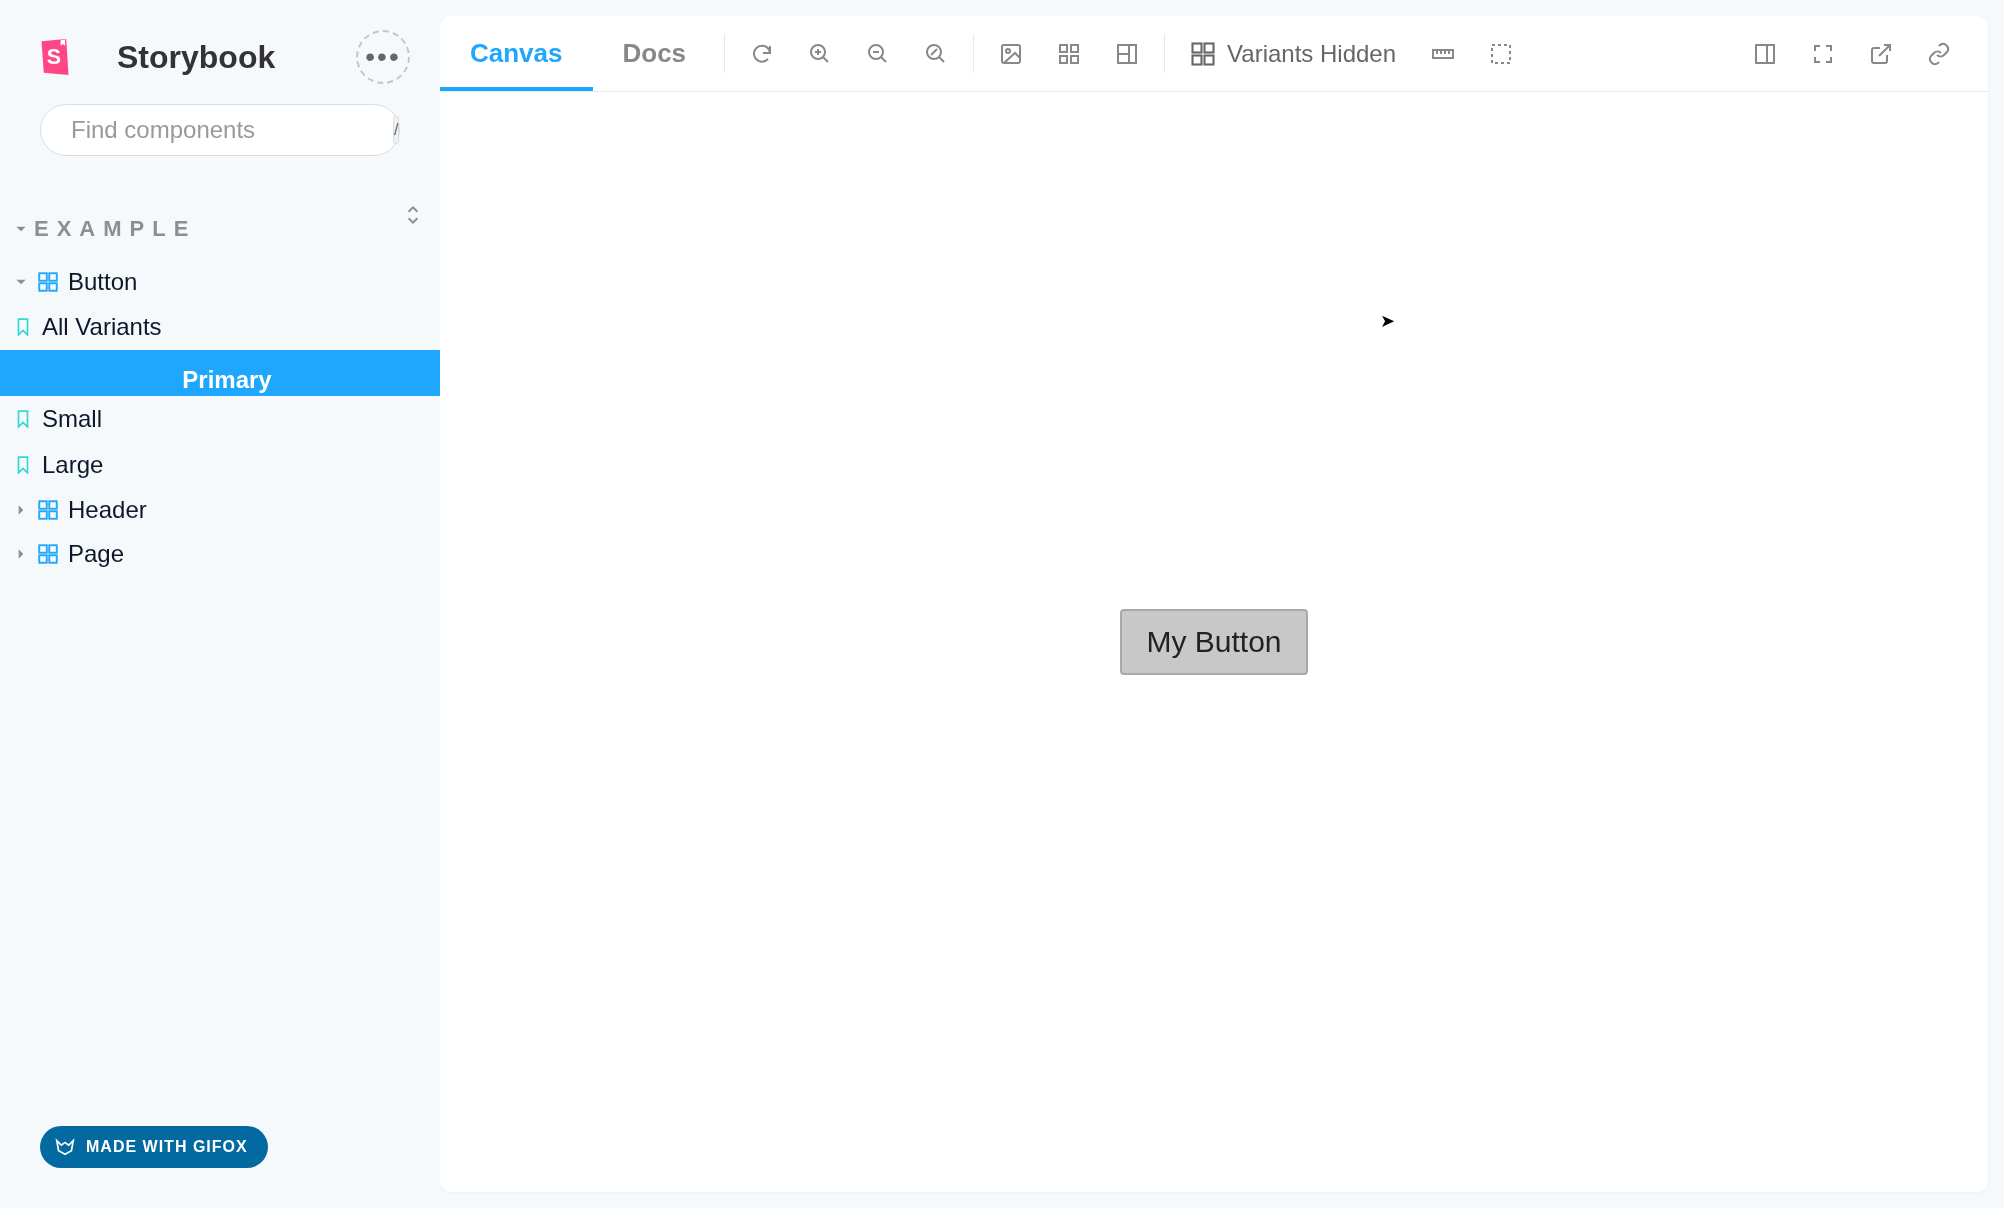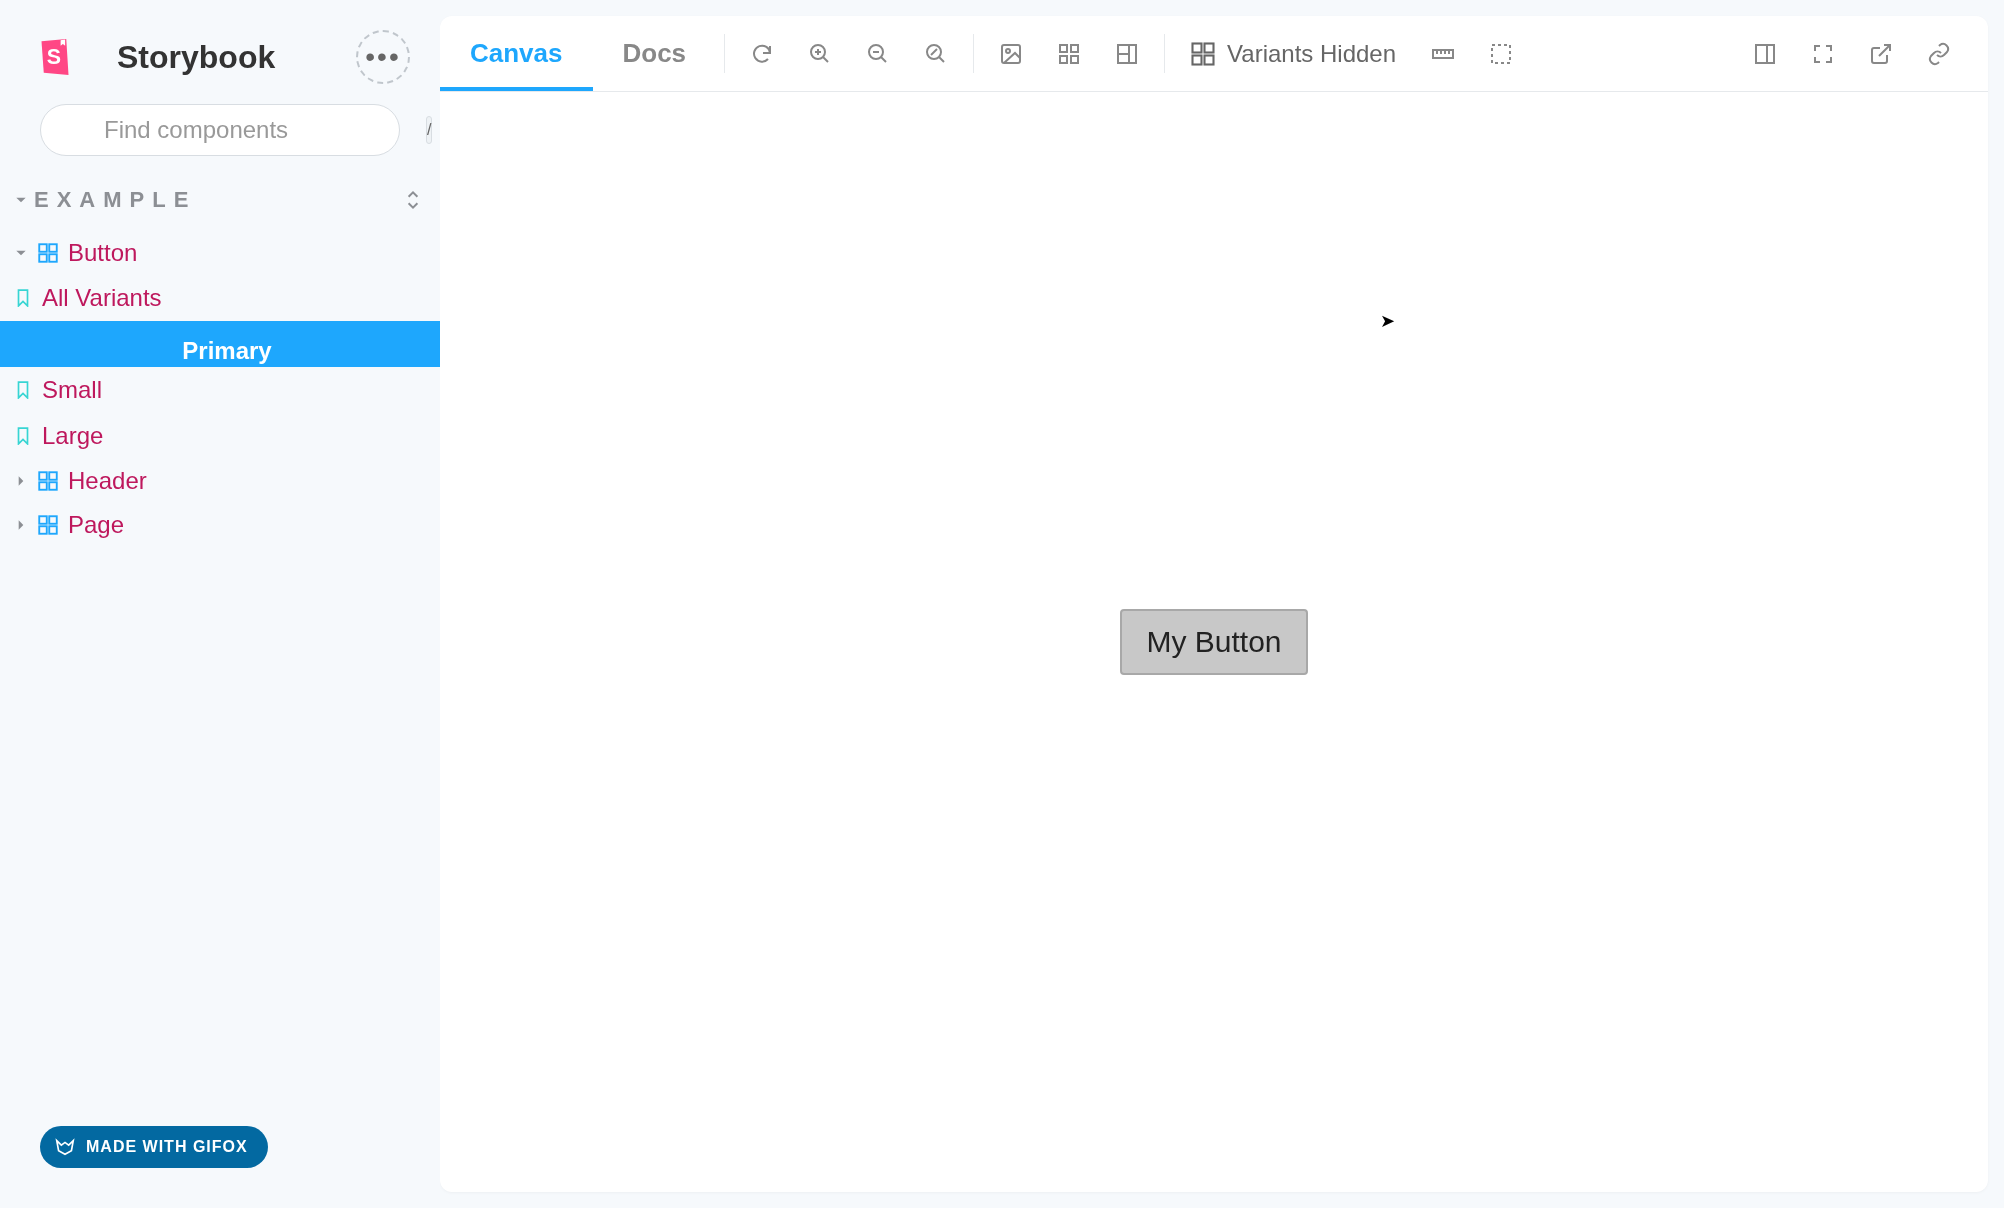--- a/index.html
+++ b/index.html
@@ -69,21 +69,20 @@
       gap: 12px;
       height: 52px;
     }
     .search-box input {
       flex: 1;
       border: none;
       outline: none;
       font-size: 24px;
       color: #666;
       background: transparent;
-      margin-left: 33px;
     }
     .search-box input::placeholder { color: #999; }
     .search-key {
       background: #eef2f5;
       border: 1px solid #d8dde2;
       border-radius: 6px;
       width: 28px;
       height: 28px;
       display: flex;
       align-items: center;
@@ -95,20 +94,21 @@
       display: flex;
       align-items: center;
       justify-content: space-between;
       padding: 6px 18px 6px 14px;
       cursor: pointer;
     }
     .section-left {
       display: flex;
       align-items: center;
       gap: 6px;
+      margin-top: 29px;
     }
     .caret {
       width: 14px;
       height: 14px;
       color: #8c8f94;
     }
     .section-title {
       font-size: 22px;
       font-weight: 700;
       letter-spacing: 8px;
@@ -117,21 +117,21 @@
     .section-expand {
       color: #8c8f94;
     }
     .tree { padding-top: 12px; }
     .tree-item, .story-item {
       display: flex;
       align-items: center;
       gap: 10px;
       padding: 6px 0 6px 14px;
       font-size: 24px;
-      color: #be185d;
+      color: #0f172a;
       cursor: pointer;
       height: 44px;
     }
     .tree-item { font-weight: 400; }
     .story-item { height: 46px; }
     .story-item.active { background: #1EA7FD; color: #fff; font-weight: 600; flex-direction: column; }
     .tree-item.component { padding-left: 14px; }
     .component-icon-svg { color: #1EA7FD; }
     .story-item.active .bookmark-icon { color: #fff; }
     .bookmark-icon { color: #37d5d3; }

